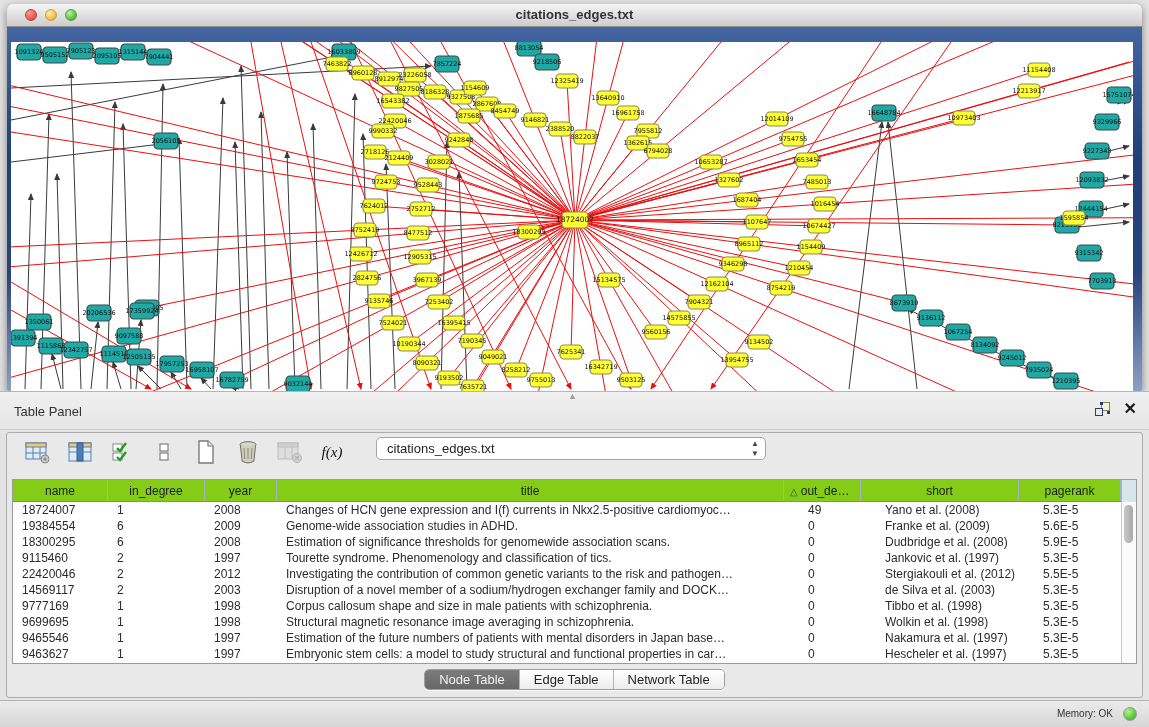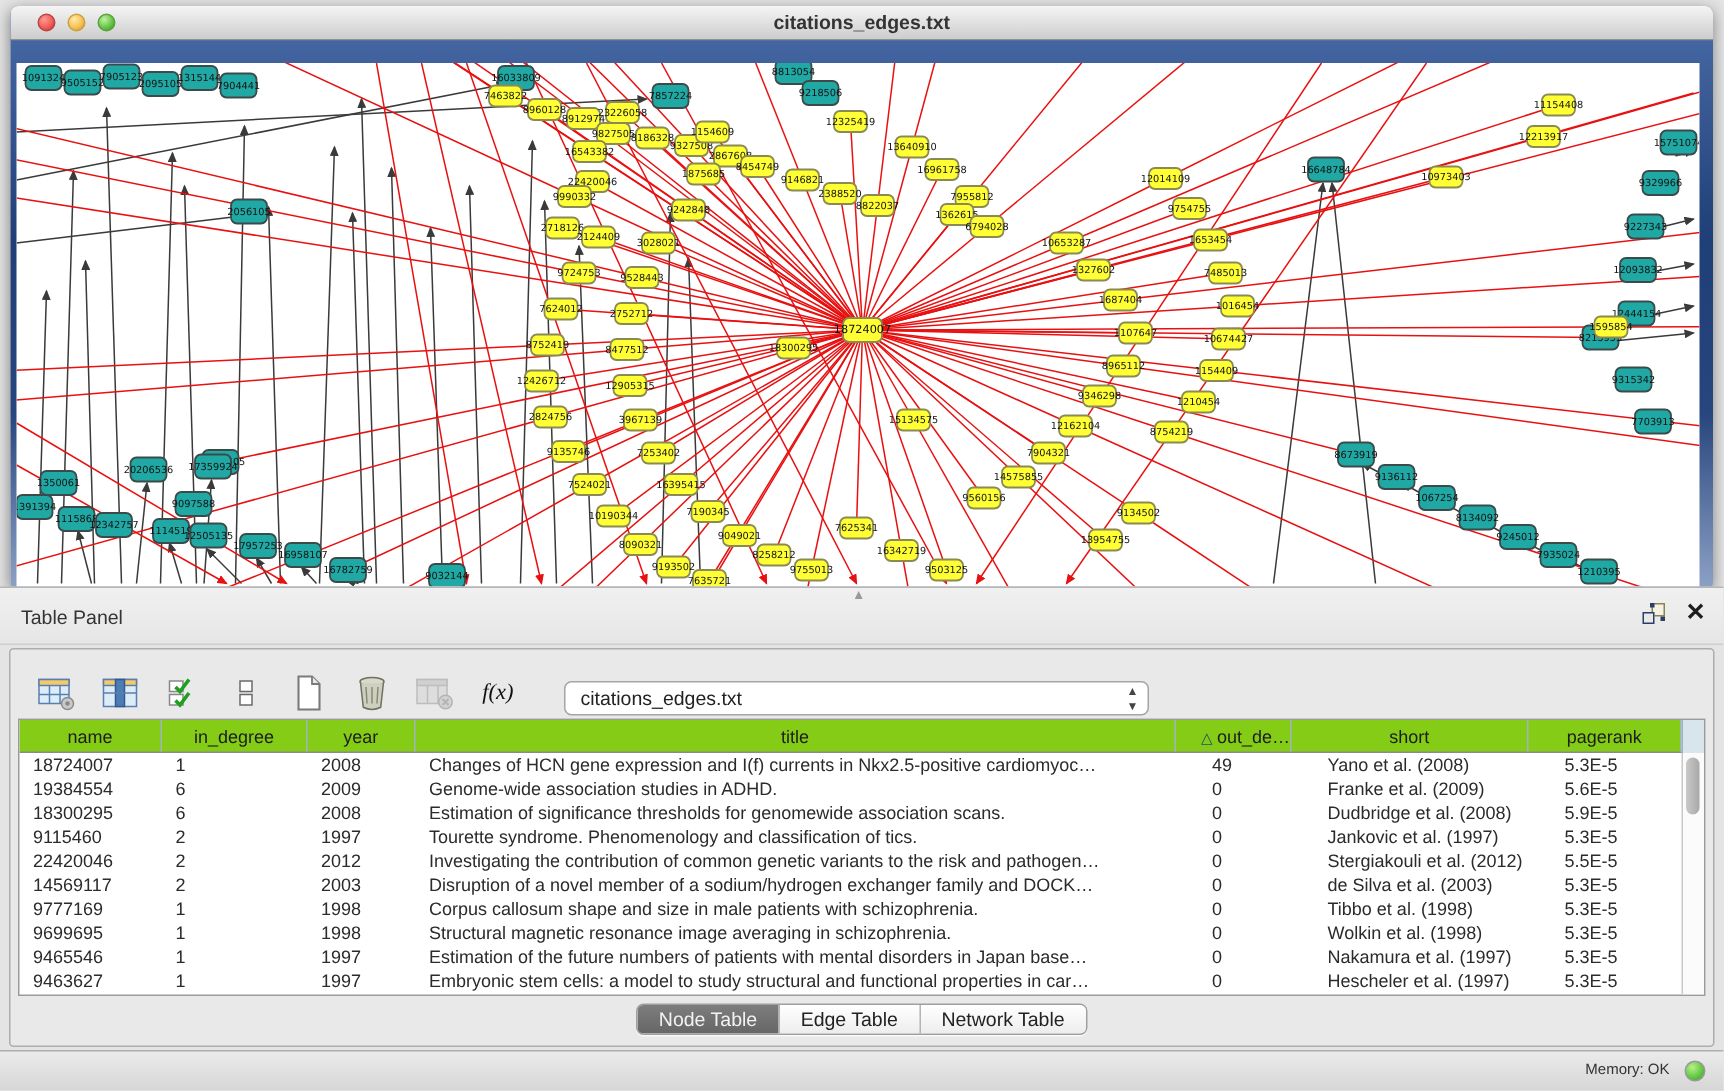--- a/index.html
+++ b/index.html
@@ -47,21 +47,21 @@
   .float-icon .sq1 { position:absolute; left:0; bottom:0; width:8px; height:8px; border:1px solid #2c3e66; background:#e9e9e9; }
   .float-icon .sq2 { position:absolute; right:0; top:0; width:9px; height:9px; border:1px solid #8a854e; background:#f4f2e4; }
   .float-icon .dot { position:absolute; width:3px; height:3px; background:#2c3e66; }
   .close-icon { font-size:16px; font-weight:bold; color:#1d1d1d; line-height:14px; cursor:default; }
   .panel-body {
     position:absolute; left:6px; top:432px; width:1137px; height:266px;
     border:1px solid #adadad; border-radius:3px; background:#e9e9e9;
     display:flex; flex-direction:column; padding:4px 3px 3px 3px;
   }
   
-  .toolbar { height:40px; display:flex; align-items:flex-end; padding-left:12px; gap:10px; flex:0 0 auto; }
+  .toolbar { height:40px; display:flex; align-items:flex-start; padding-left:12px; gap:10px; flex:0 0 auto; }
   .tb-btn { width:32px; height:30px; display:flex; align-items:center; justify-content:center; }
   .tb-btn svg { display:block; }
   .fx { font-size:15px; color:#111; font-style:italic; font-family:"Liberation Serif",serif; }
   .table-select {
     margin-left:18px; width:390px; height:23px; background:#fff;
     border:1px solid #a5a5a5; border-radius:5px; position:relative;
     font-size:13px; color:#222; padding:3px 0 0 10px;
   }
   .table-select .arrows {
     position:absolute; right:6px; top:1px; font-size:8px; color:#444; line-height:10px; text-align:center;
@@ -69,21 +69,21 @@
   
   .table-wrap {
     flex:1 1 auto; background:#fff; border:1px solid #9b9b9b; margin:2px 2px 0 2px;
     position:relative; overflow:hidden; display:flex; flex-direction:column;
   }
   .thead { display:flex; height:22px; background:#84cc16; border-bottom:1px solid #8a8a8a; flex:0 0 auto; }
   .th {
     font-size:12px; color:#1d1d1d; text-align:center; padding-top:4px;
     border-right:1px solid #9fb4c0; overflow:hidden; white-space:nowrap;
   }
-  .th.sorted { text-align:right; padding-left:6px; }
+  .th.sorted { text-align:left; padding-left:6px; }
   .sort-tri { font-size:10px; color:#23506e; margin-right:3px; }
   .tbody { flex:1 1 auto; position:relative; }
   .tr { display:flex; height:16px; }
   .td {
     font-size:12px; color:#2b2b2b; padding:1px 4px 0 9px;
     overflow:hidden; white-space:nowrap; text-overflow:ellipsis;
   }
   .c0{width:95px;} .c1{width:97px;} .c2{width:72px;} .c3{flex:1;} .c4{width:77px;} .c5{width:158px;} .c6{width:102px;}
   .vscroll {
     position:absolute; right:0; top:22px; bottom:0; width:15px;

